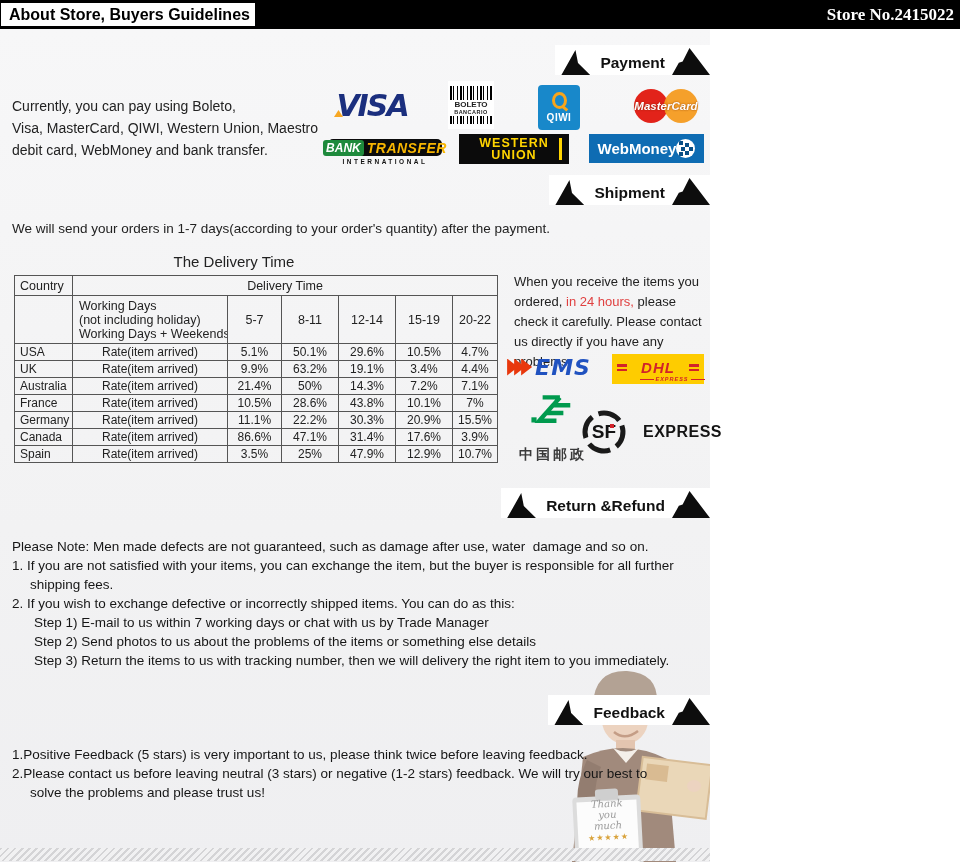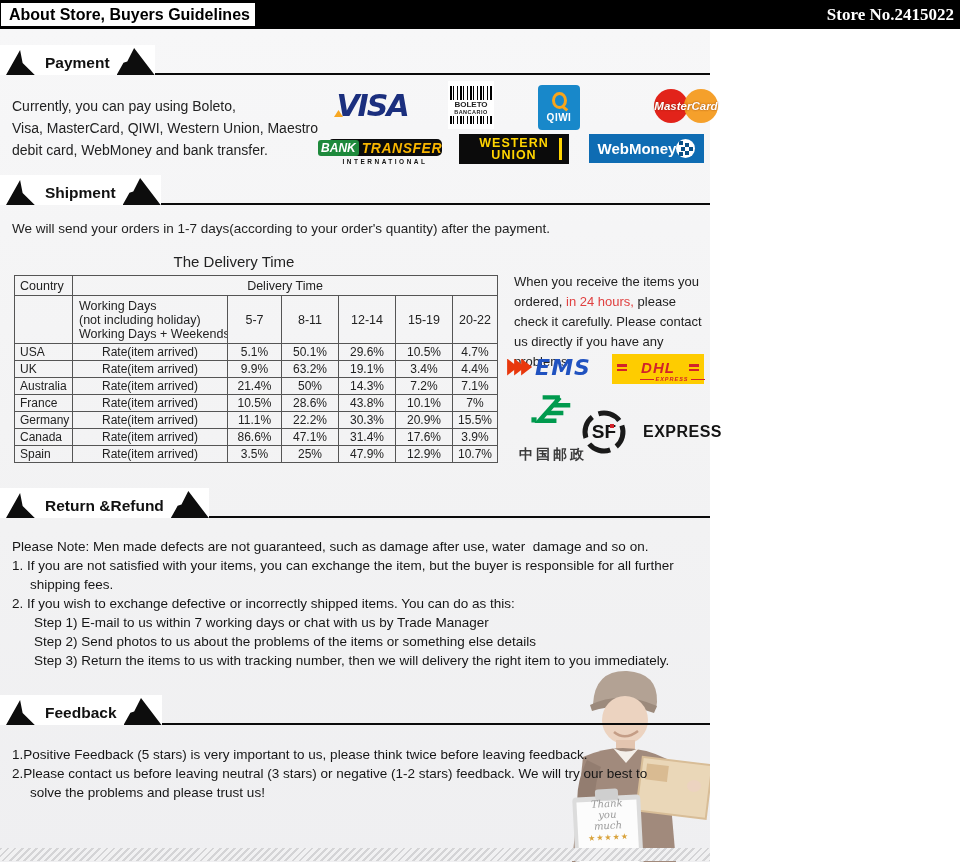--- a/index.html
+++ b/index.html
@@ -13,21 +13,21 @@
                border:1px solid #000; font-weight:bold; font-size:16px; line-height:22px;
                padding:1px 0 0 8px; color:#000; }
   .store-no { position:absolute; right:6px; top:0; height:29px; line-height:29px; color:#fff;
               font-family:"Liberation Serif", serif; font-weight:bold; font-size:17px; }
 
   
   .content { position:absolute; left:0; top:29px; width:710px; height:833px;
              background:linear-gradient(180deg,#f7f7f8 0%,#f2f2f3 60%,#efeff1 100%); }
 
   
-  .sec-header { position:absolute; left:0; width:710px; display:flex; align-items:flex-end; z-index:3; }
+  .sec-header { position:absolute; left:0; width:710px; display:flex; align-items:flex-end; z-index:3;flex-direction:column; }
   .label-box { display:flex; align-items:flex-end; background:#fff; padding:3px 0 0 6px; }
   .tri-l { width:32px; height:25px; background:#0d0d0d;
            clip-path:polygon(0 100%,44% 0,52% 52%,90% 100%); }
   .tri-r { width:38px; height:27px; background:#0d0d0d; margin-left:5px;
            clip-path:polygon(0 100%,18% 55%,28% 50%,46% 0,100% 100%); }
   .sec-title { font-weight:bold; font-size:15.5px; line-height:25px; margin:0 2px 0 7px; color:#111; }
   .sec-line { flex:1; height:2px; background:#0a0a0a; }
 
   
   .pay-text { position:absolute; left:12px; top:66px; width:310px; font-size:14px; line-height:22px; color:#222; }
@@ -45,30 +45,30 @@
   .barcode.small { height:8px; }
   .boleto-t1 { font-size:8px; font-weight:bold; line-height:9px; }
   .boleto-t2 { font-size:5.5px; font-weight:bold; letter-spacing:.5px; line-height:7px; }
 
   .qiwi { left:538px; top:56px; width:42px; height:45px; background:#1888ca; border-radius:4px; flex-direction:column; }
   .qiwi-bird { width:15px; height:17px; border:3px solid #f8a51b; border-radius:50%; position:relative; }
   .qiwi-bird:after { content:""; position:absolute; right:-4px; bottom:-4px; width:6px; height:3px;
                      background:#f8a51b; transform:rotate(40deg); }
   .qiwi-word { color:#fff; font-weight:bold; font-size:10px; margin-top:3px; letter-spacing:.5px; }
 
-  .mc { left:652px; top:58px; width:68px; height:38px; }
+  .mc { left:632px; top:58px; width:68px; height:38px; }
   .mc-c1 { position:absolute; left:2px; top:2px; width:34px; height:34px; border-radius:50%; background:#e2231a; }
   .mc-c2 { position:absolute; right:2px; top:2px; width:34px; height:34px; border-radius:50%; background:#f49b20;
            mix-blend-mode:normal; opacity:.95; }
   .mc-word { position:relative; z-index:1; color:#fff; font-style:italic; font-weight:bold; font-size:11.5px;
              text-shadow:0 0 2px rgba(120,40,0,.8); }
 
   .bank { left:328px; top:104px; width:114px; height:38px; flex-direction:column; }
   .bank-top { width:114px; height:17px; background:#0b0b0b; border-radius:5px; display:flex;
-              align-items:center; justify-content:flex-end; gap:3px; }
+              align-items:center; justify-content:center; gap:3px; }
   .bank-w1 { background:#1e8a3c; color:#fff; font-weight:900; font-style:italic; font-size:12px;
              padding:1px 3px; border-radius:3px; }
   .bank-w2 { color:#f7b500; font-weight:900; font-style:italic; font-size:14px; letter-spacing:.5px; }
   .bank-sub { font-size:6.5px; letter-spacing:2.5px; font-weight:bold; color:#111; margin-top:2px; }
 
   .wu { left:459px; top:105px; width:110px; height:30px; background:#0b0b0b; }
   .wu-lines { text-align:center; color:#ffd400; font-weight:900; font-size:12.5px; line-height:12px;
               letter-spacing:1px; font-stretch:condensed; }
   .wu-bar { position:absolute; right:7px; top:4px; width:3px; height:22px; background:#ffd400; }
 

